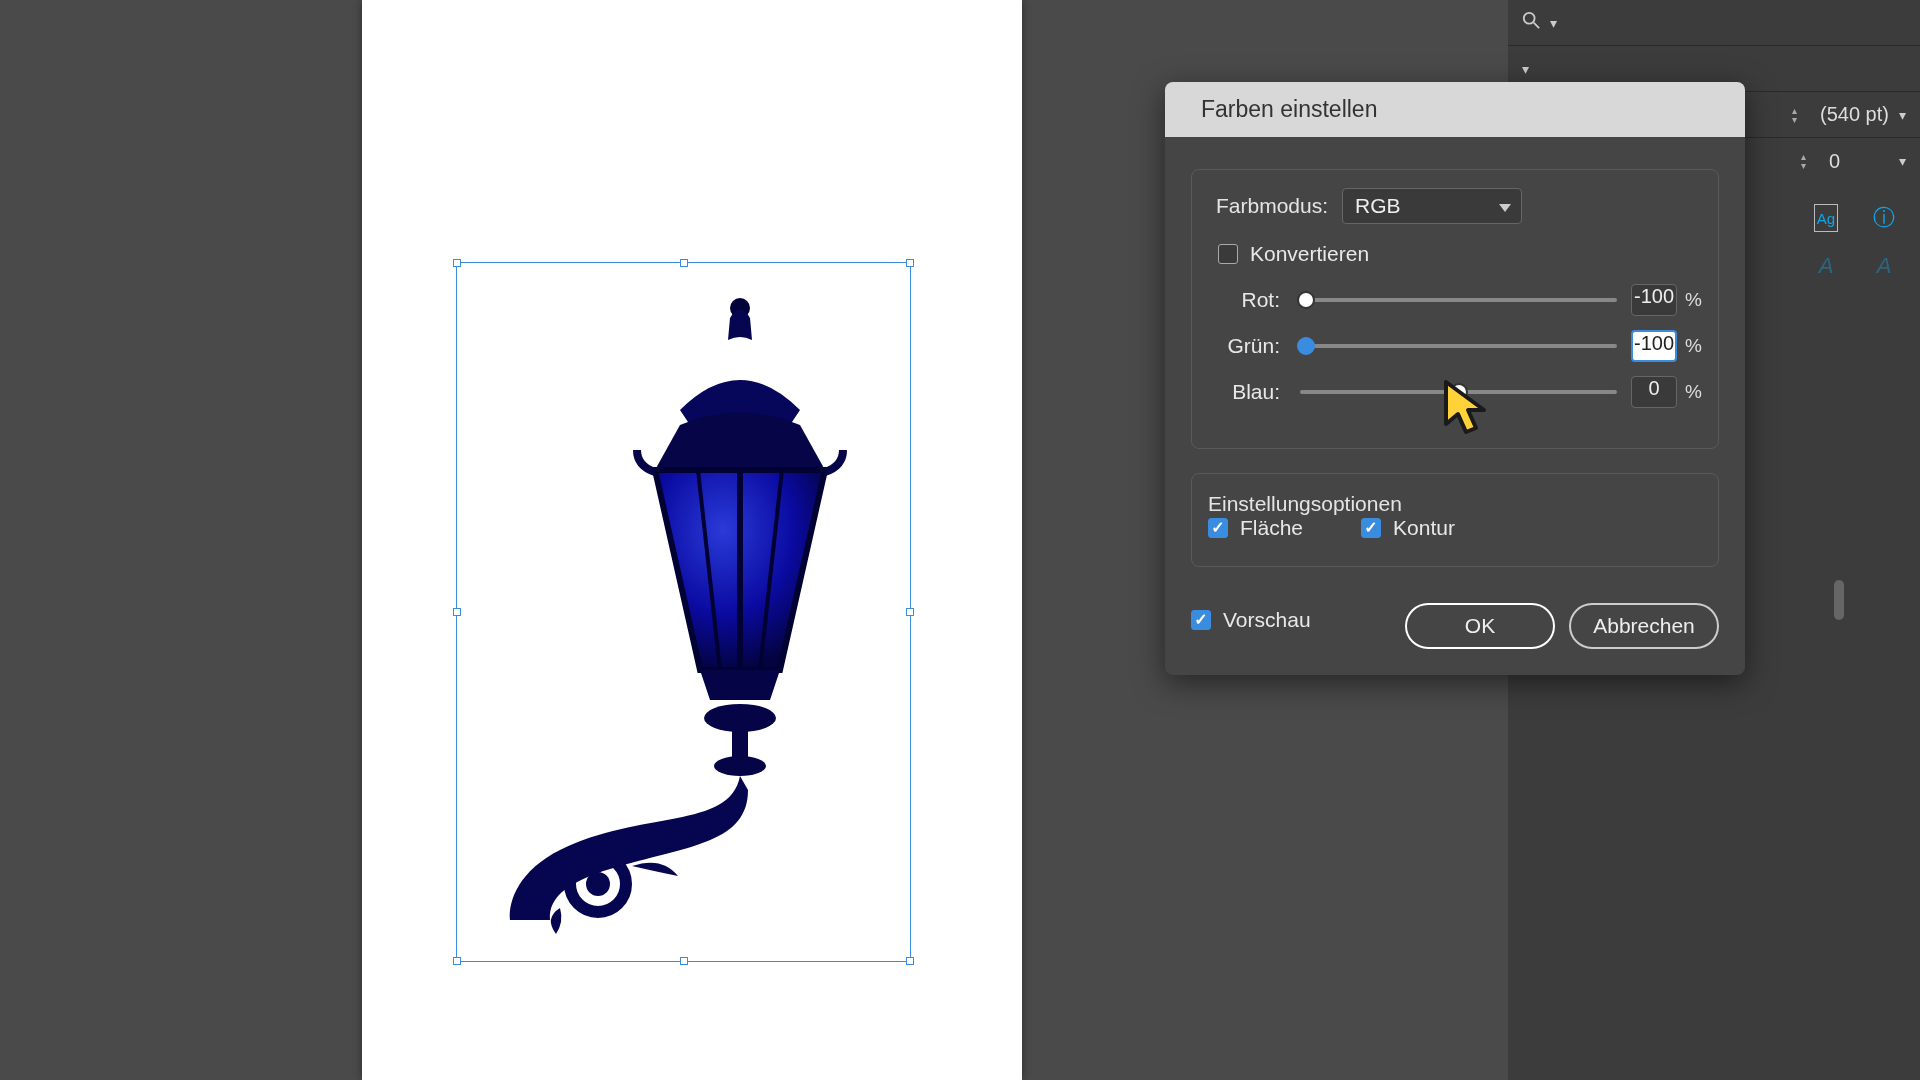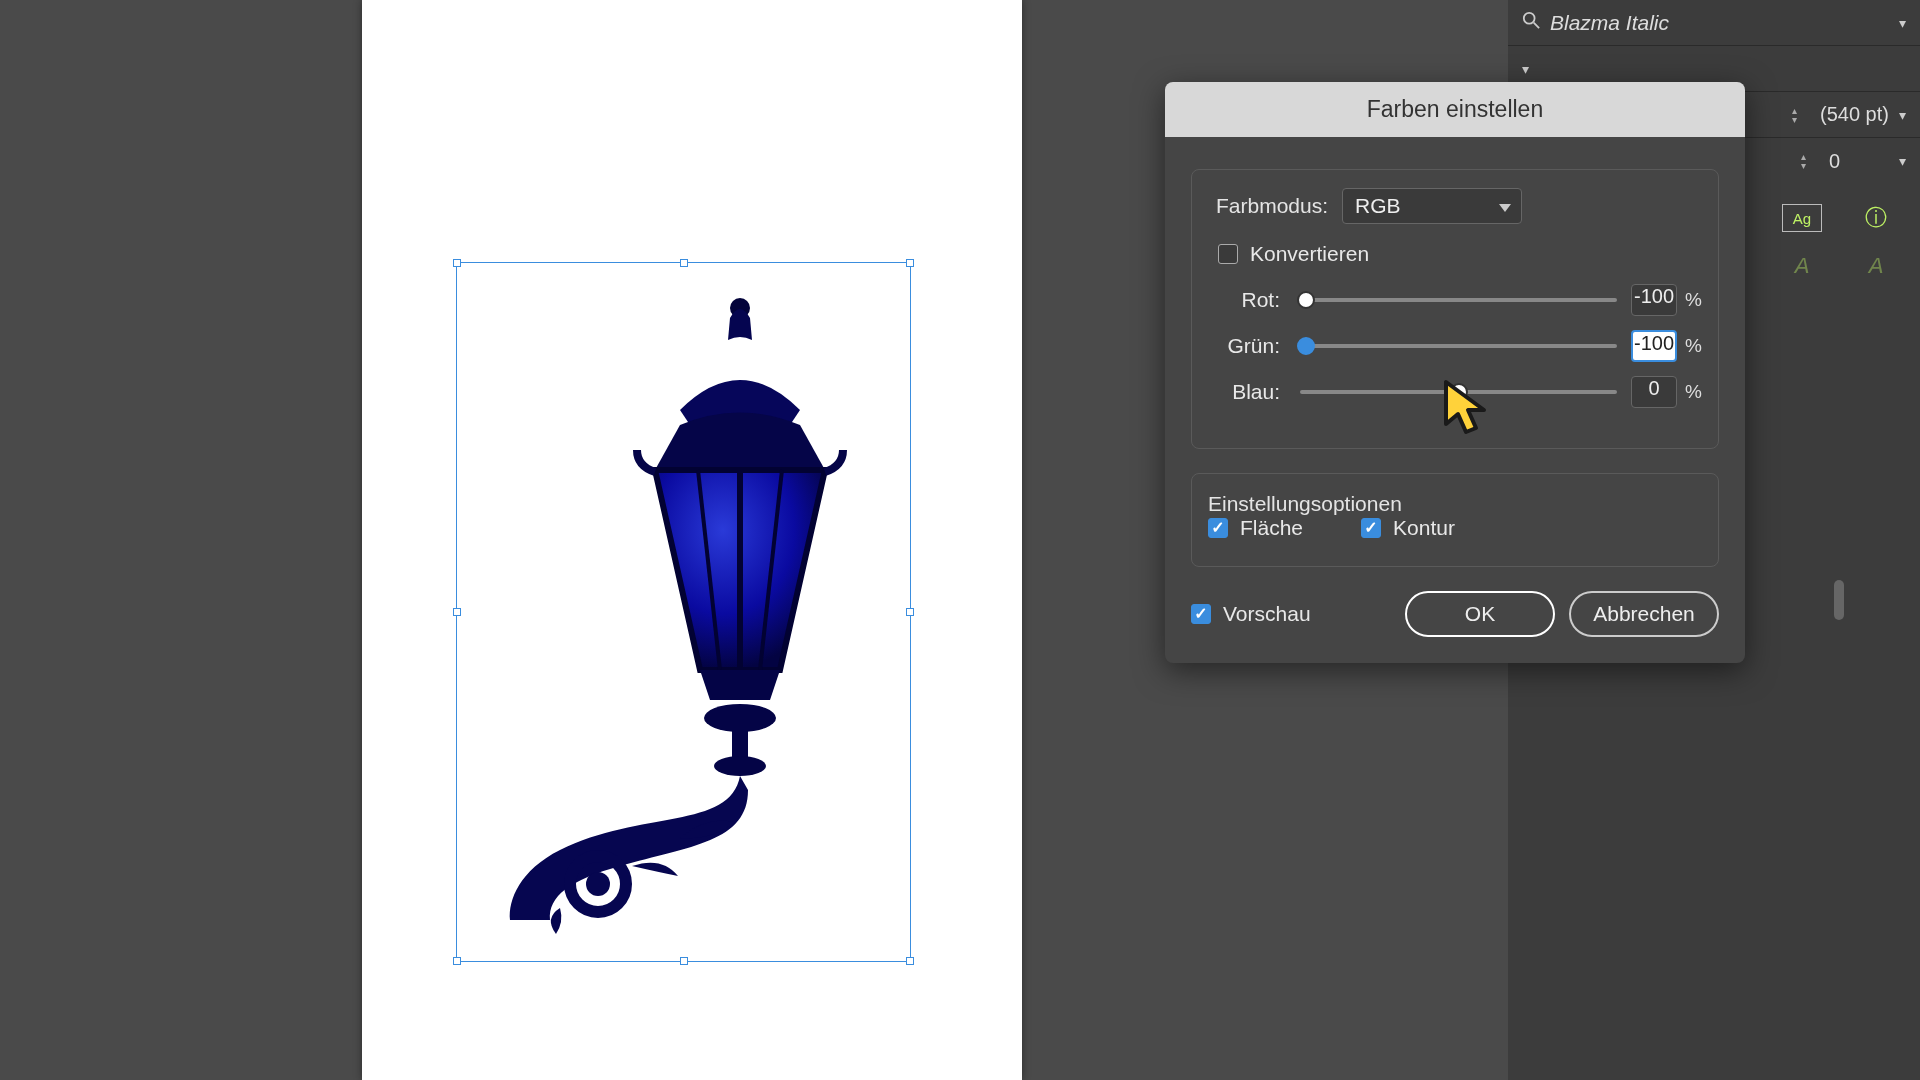--- a/index.html
+++ b/index.html
@@ -64,42 +64,41 @@
   .search-icon { font-size: 20px; margin-right: 10px; color: #ccc; }
   .font-name { flex: 1; font-size: 21px; font-style: italic; color: #ddd; }
   .chevron { font-size: 14px; color: #ccc; }
   .ptsize-row { padding-left: 0; justify-content: flex-end; gap: 10px; }
   .ptsize-val {
     background: transparent; color: #ddd;
     font-size: 20px;
   }
   .spin { width: 18px; display:flex; flex-direction:column; font-size:10px; color:#aaa; line-height:9px; cursor:pointer;}
   .icon-row { display:flex; gap: 34px; justify-content: flex-end; padding: 20px 24px 0 0; }
-  .tiny-icon { width:40px; height:28px; display:flex; align-items:center; justify-content:center; color:#bef264; font-size:22px; }
+  .tiny-icon { width:24px; height:28px; display:flex; align-items:center; justify-content:center; color:#0ea5e9; font-size:22px; }
   .icon-row2 { display:flex; gap: 34px; justify-content: flex-end; padding: 20px 24px 0 0; opacity:.4;}
 
   
   .dialog {
     position: absolute;
     left: 1165px;
     top: 82px;
     width: 580px;
     background: #454545;
     border-radius: 8px;
     box-shadow: 0 8px 30px rgba(0,0,0,0.5);
     color: #e8e8e8;
     font-size: 21px;
   }
   .dialog-title {
     background: #d8d8d8;
     color: #333;
-    padding: 14px 20px;
+    padding: 14px 36px;
     border-radius: 8px 8px 0 0;
     font-size: 23px;
-    text-align: center;
   }
   .dialog-body { padding: 22px 26px 26px 26px; }
   .group-box {
     border: 1px solid #5a5a5a;
     border-radius: 8px;
     padding: 18px 16px 26px 16px;
     margin: 10px 0 24px 0;
   }
   .row { display:flex; align-items:center; margin-bottom: 18px; }
   .label { width: 134px; text-align:right; padding-right: 14px; font-size:21px; color:#e4e4e4;}
@@ -138,21 +137,21 @@
   }
   .slider-input.focused { background:#fff; color:#222; border:2px solid #3a8dde;}
   .pct { margin-left:8px; font-size:19px; color:#ddd;}
   .section-title { font-size:21px; color:#e4e4e4; }
   .opts-row { display:flex; gap:58px; }
   .check-item { display:flex; align-items:center; font-size:21px; }
   .footer { display:flex; align-items:center; margin-top:10px;}
   .btn {
     width: 150px; height:46px; border-radius:24px; border:2px solid #ccc;
     background:transparent; color:#eee; font-size:21px; cursor:pointer;
-    display:flex; align-items:center; justify-content:center;
+    display:flex; align-items:center; justify-content:center;margin-top:12px;
   }
   .btn.primary { border-color:#fff; }
   .btn + .btn { margin-left:14px; }
   .footer-spacer { flex:1; }
 
   
   .cursor {
     position:absolute; left:1440px; top:378px; pointer-events:none;
   }
   .scroll-ind {
@@ -214,21 +213,20 @@
 </div>
 
 <div class="right-panel">
   <div class="rp-row">
     <span class="search-icon">
       <svg width="18" height="18" viewBox="0 0 20 20">
           <circle cx="8" cy="8" r="6" stroke="#ccc" stroke-width="2" fill="none"></circle>
           <line x1="13" y1="13" x2="19" y2="19" stroke="#ccc" stroke-width="2"></line>
         </svg>
     </span>
-    <span class="font-name">Blazma Italic</span>
     <span class="chevron">▾</span>
   </div>
   <div class="rp-row">
     <span class="chevron">▾</span>
   </div>
   <div class="rp-row ptsize-row">
     <div class="spin">
         <span>▴</span>
         <span>▾</span>
       </div>

